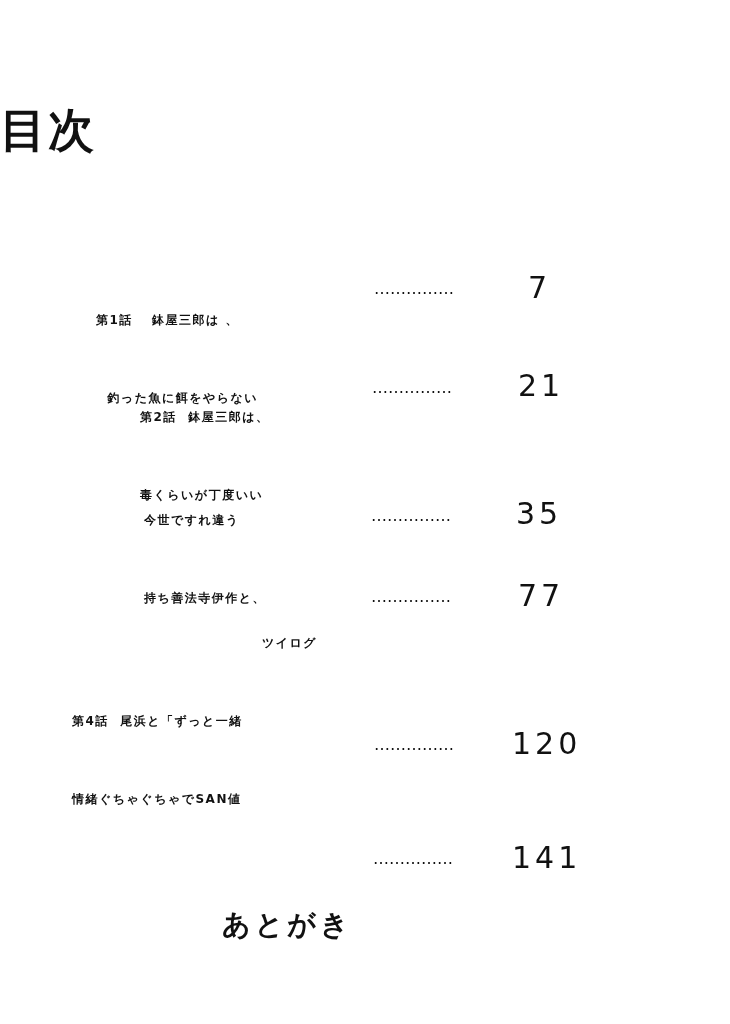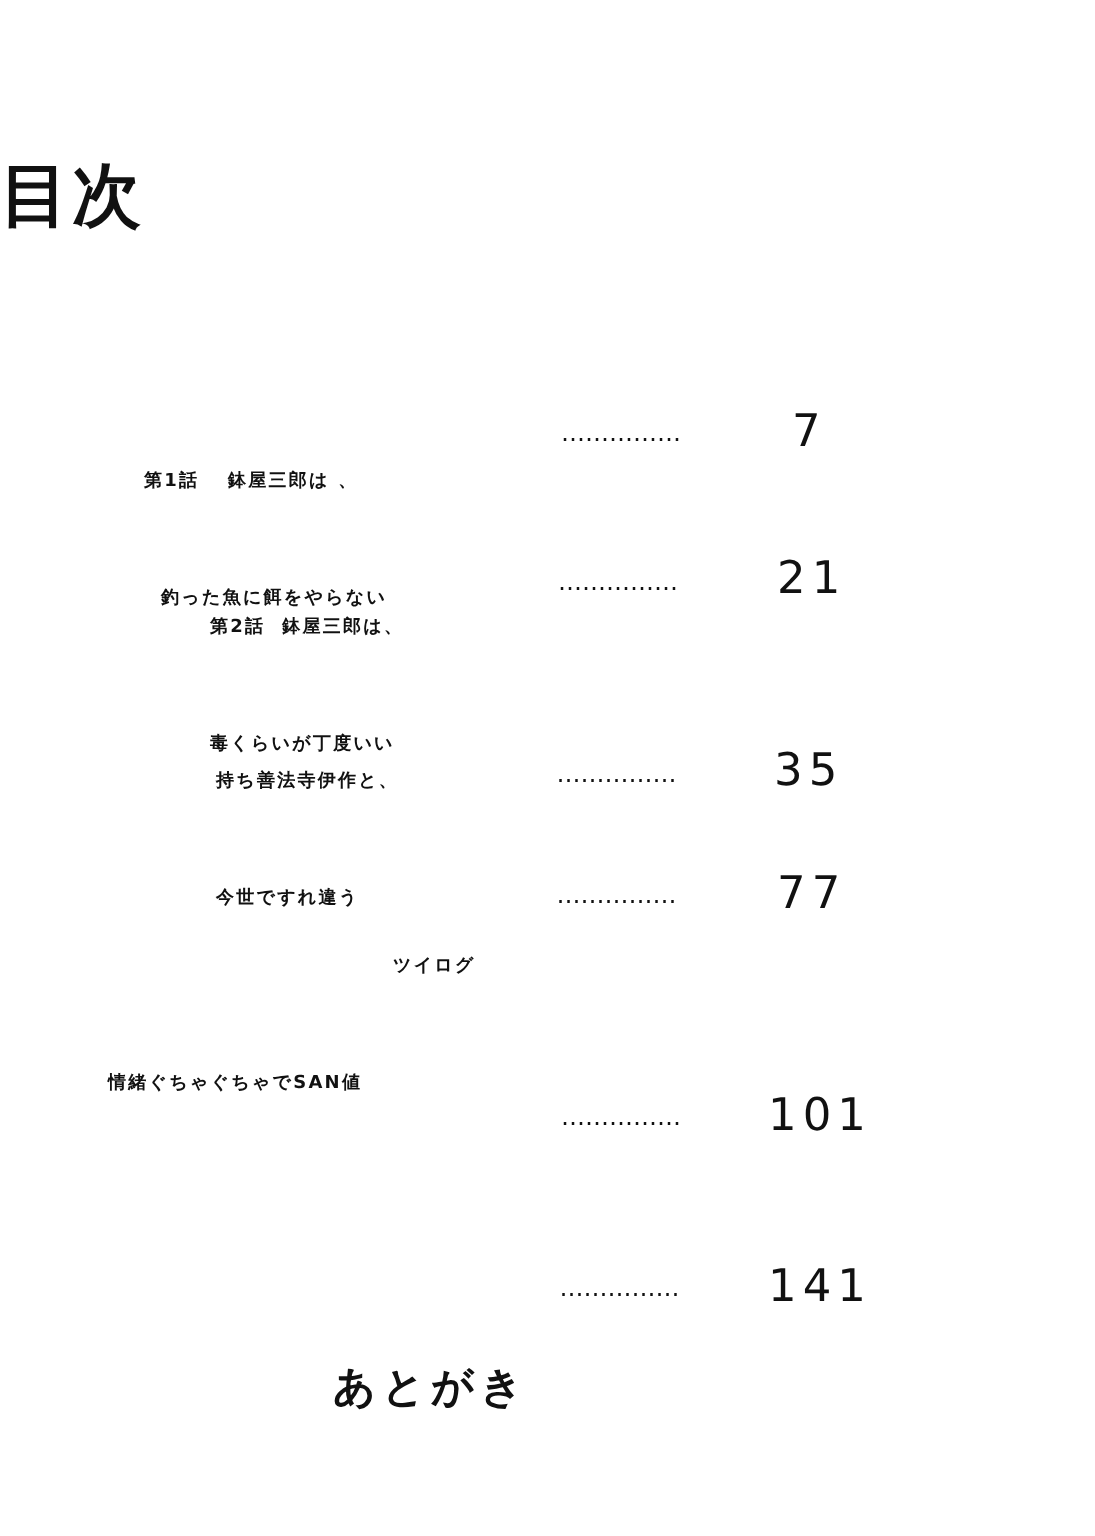--- a/index.html
+++ b/index.html
@@ -26,35 +26,36 @@
 <div class="page" style="left:528px; top:270px;">7</div>
 
 <div class="entry-text" style="left:140px; top:352px;">
   <div>第2話  鉢屋三郎は、</div>
   <div>毒くらいが丁度いい</div>
 </div>
 <div class="leader" style="left:372px; top:378px;">……………</div>
 <div class="page" style="left:518px; top:368px;">21</div>
 
 <div class="entry-text" style="left:144px; top:455px;">
+  <div>今世ですれ違う</div>
   <div>持ち善法寺伊作と、</div>
-  <div>今世ですれ違う</div>
 </div>
 <div class="leader" style="left:371px; top:506px;">……………</div>
 <div class="page" style="left:516px; top:496px;">35</div>
 
 <div class="entry-text" style="left:262px; top:578px;">
   <div>ツイログ</div>
 </div>
 <div class="leader" style="left:371px; top:587px;">……………</div>
 <div class="page" style="left:518px; top:578px;">77</div>
 
 <div class="entry-text" style="left:72px; top:656px;">
+  <div>第4話  尾浜と「ずっと一緒</div>
   <div>情緒ぐちゃぐちゃでSAN値</div>
 </div>
 <div class="leader" style="left:374px; top:735px;">……………</div>
-<div class="page" style="left:512px; top:726px;">101</div>
+<div class="page" style="left:512px; top:726px;">120</div>
 
 <div class="entry-text afterword" style="left:222px; top:840px;">
   <div>あとがき</div>
 </div>
 <div class="leader" style="left:373px; top:849px;">……………</div>
 <div class="page" style="left:512px; top:840px;">141</div>
 
 </body></html>

